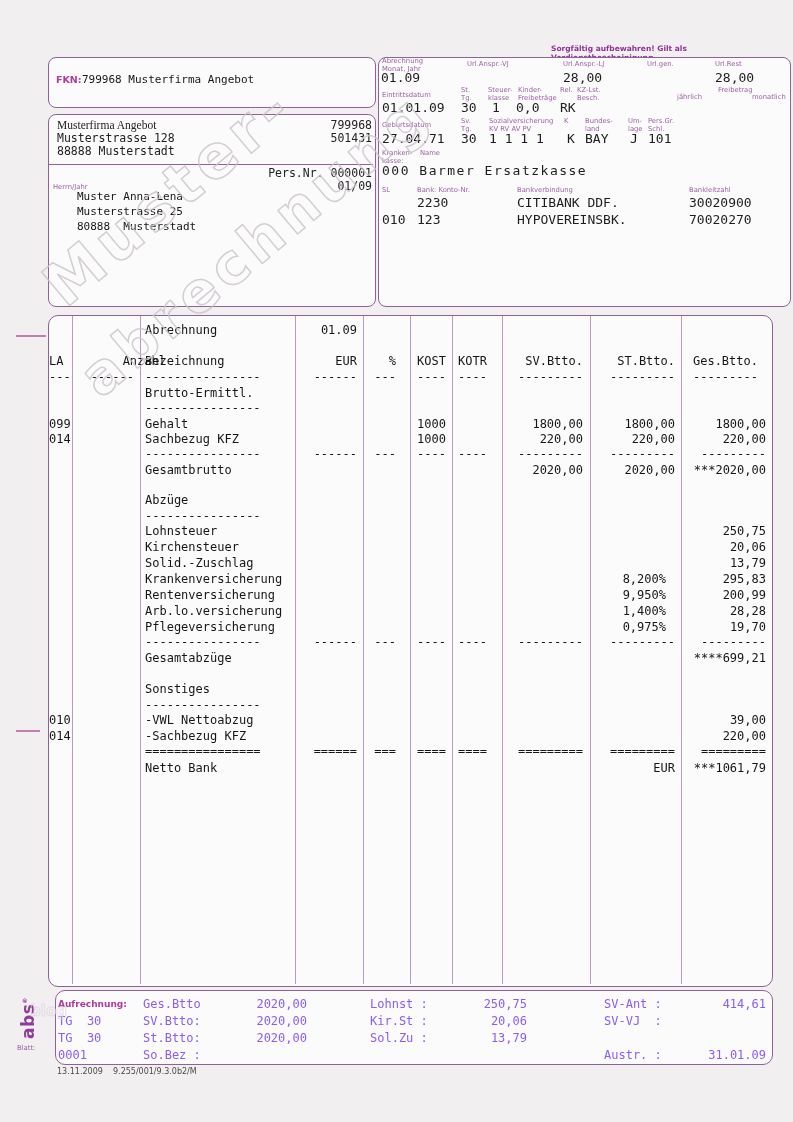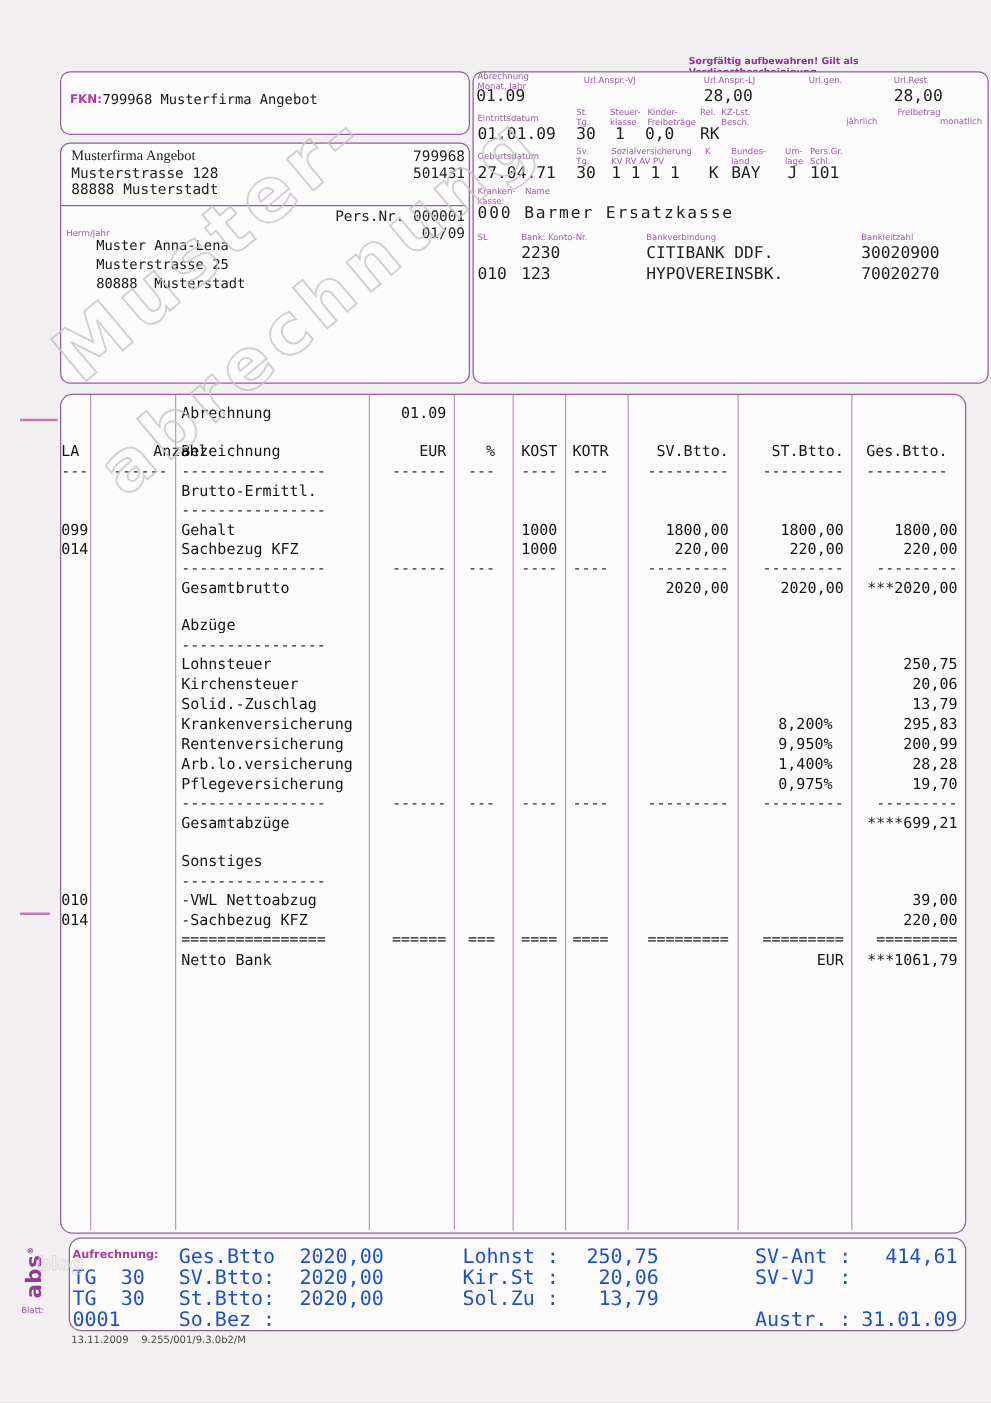--- a/index.html
+++ b/index.html
@@ -10,21 +10,21 @@
   .vline{position:absolute;width:1px;background:#bb98c2;}
   .title{position:absolute;font-weight:bold;font-size:20.5px;color:#8f3296;letter-spacing:-0.2px;}
   .subtitle{position:absolute;font-weight:bold;font-size:7.5px;color:#8f3296;}
   .lbl{position:absolute;font-size:6.8px;line-height:8px;color:#9c5ea6;white-space:pre-line;}
   .mag{color:#b13aa0;font-weight:bold;}
   .val{position:absolute;font-family:"DejaVu Sans Mono",monospace;font-size:13px;line-height:14px;
        color:#1d1d1d;white-space:pre;}
   .mono14{position:absolute;font-family:"DejaVu Sans Mono",monospace;font-size:11px;line-height:15px;color:#161616;white-space:pre;}
   .mono115{position:absolute;font-family:"DejaVu Sans Mono",monospace;font-size:11.5px;line-height:13px;color:#222;white-space:pre;}
   .tc{position:absolute;font-family:"DejaVu Sans Mono",monospace;font-size:12px;line-height:14px;color:#161616;white-space:pre;}
-  .ac{position:absolute;font-family:"DejaVu Sans Mono",monospace;font-size:16px;line-height:15px;color:#1d4ed8;white-space:pre;}
+  .ac{position:absolute;font-family:"DejaVu Sans Mono",monospace;font-size:12px;line-height:15px;color:#8b5cf6;white-space:pre;}
   .wm{position:absolute;font-weight:bold;color:transparent;-webkit-text-stroke:1.5px #c9c3c9;
       letter-spacing:6px;transform:rotate(-40deg);transform-origin:0 50%;opacity:.8;pointer-events:none;
       font-family:"DejaVu Sans",sans-serif;white-space:pre;z-index:5;}
   .fold{position:absolute;height:2px;background:#c77bb3;}
   .footer-small{position:absolute;font-size:8px;color:#4a4a4a;}
   .logo{position:absolute;font-weight:bold;font-size:17px;color:#8f3d96;transform:rotate(-90deg);
         letter-spacing:0.5px;font-family:"DejaVu Sans",sans-serif;}
   .wm-frag{position:absolute;font-weight:bold;font-size:15px;color:transparent;
         -webkit-text-stroke:1px #d9d4d9;opacity:.7;}
 </style>

